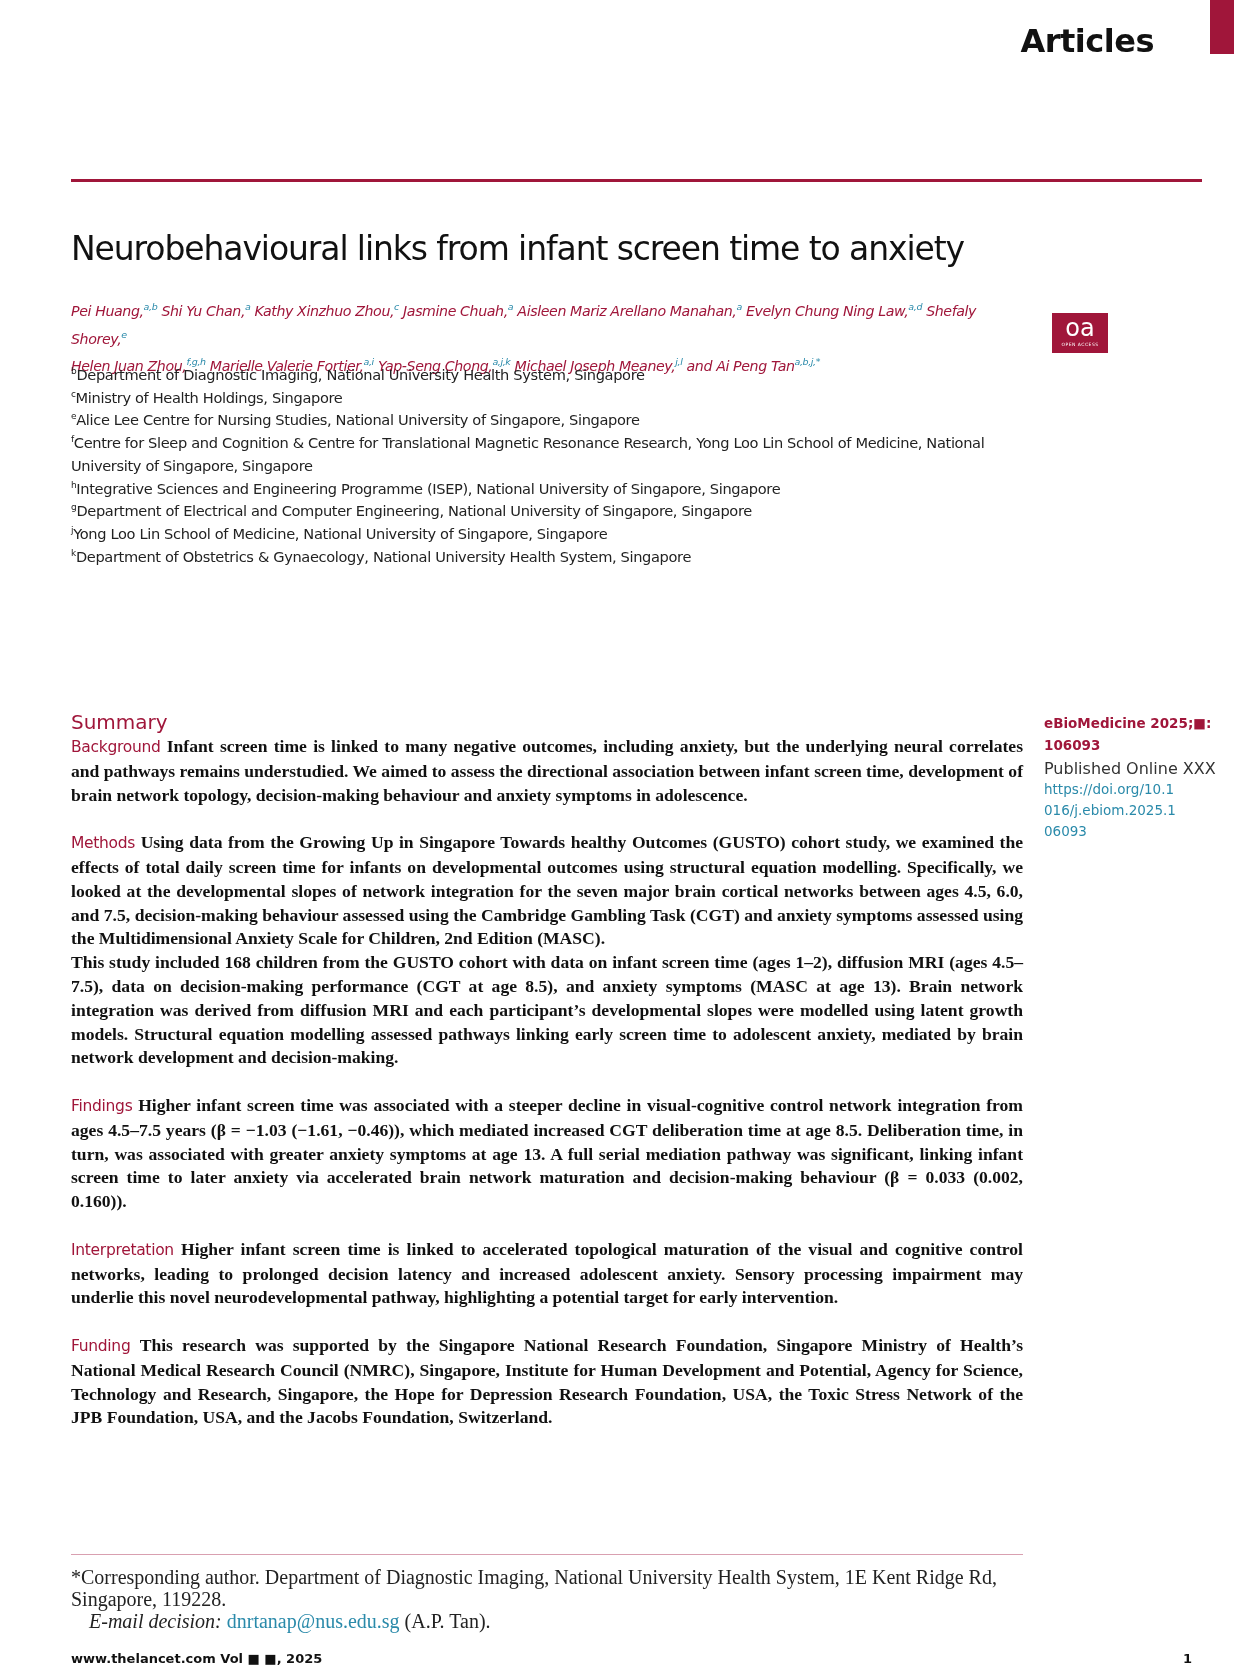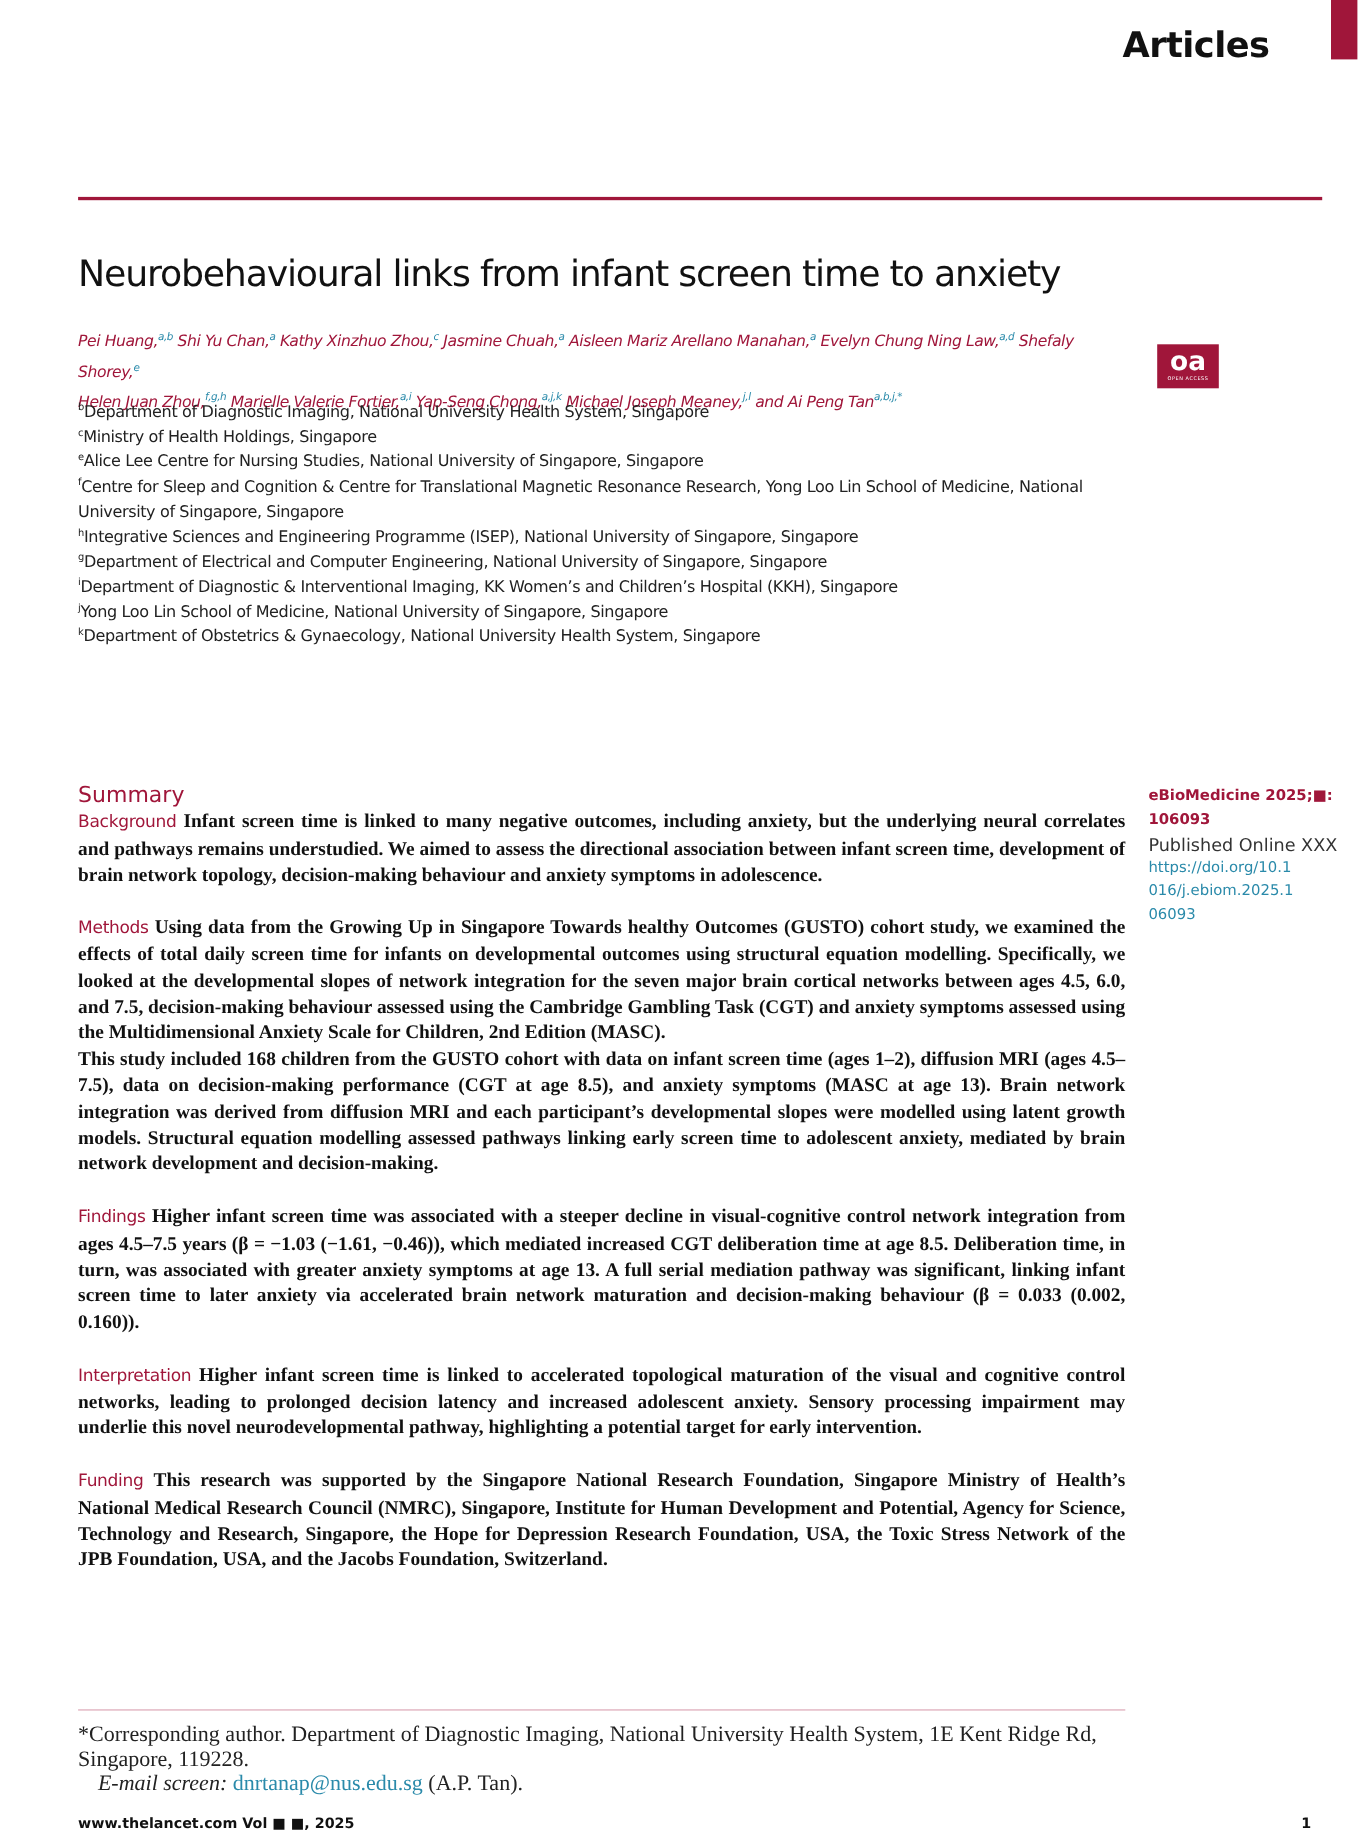--- a/index.html
+++ b/index.html
@@ -28,21 +28,21 @@
     position: absolute; left: 71px; top: 295px; width: 960px;
     font-family: "DejaVu Sans", sans-serif; font-style: italic; font-size: 14.2px;
     color: #a0163a; line-height: 24px; letter-spacing: -0.4px;
   }
   .authors sup { color: #2a8aaa; font-size: 9.5px; font-style: italic; }
 
   .oa-badge {
     position: absolute; left: 1052px; top: 313px; width: 56px; height: 40px;
     background: #a0163a; color: #fff; text-align: center;
   }
-  .oa-badge .oa { font-family: "DejaVu Sans", sans-serif; font-weight: bold; font-size: 24px; line-height: 28px; display: block; margin-top: 1px; }
+  .oa-badge .oa { font-family: "DejaVu Sans", sans-serif; font-weight: normal; font-size: 24px; line-height: 28px; display: block; margin-top: 1px; }
   .oa-badge .oa-sub { font-family: "DejaVu Sans", sans-serif; font-size: 4.5px; letter-spacing: 0.5px; display: block; }
 
   .affiliations {
     position: absolute; left: 71px; top: 364px; width: 960px;
     font-family: "DejaVu Sans", sans-serif; font-size: 14.6px; color: #222; line-height: 22.7px; letter-spacing: -0.35px;
   }
   .affiliations .aff sup { font-size: 9px; vertical-align: 6px; line-height: 0; }
 
   .summary-title {
     position: absolute; left: 71px; top: 710px; margin: 0;
@@ -104,21 +104,20 @@
   <span class="oa-sub">OPEN ACCESS</span>
 </div>
 
 <div class="affiliations" id="affiliations">
     <div class="aff"><sup>b</sup><span>Department of Diagnostic Imaging, National University Health System, Singapore</span></div>
     <div class="aff"><sup>c</sup><span>Ministry of Health Holdings, Singapore</span></div>
     <div class="aff"><sup>e</sup><span>Alice Lee Centre for Nursing Studies, National University of Singapore, Singapore</span></div>
     <div class="aff"><sup>f</sup><span>Centre for Sleep and Cognition &amp; Centre for Translational Magnetic Resonance Research, Yong Loo Lin School of Medicine, National University of Singapore, Singapore</span></div>
     <div class="aff"><sup>h</sup><span>Integrative Sciences and Engineering Programme (ISEP), National University of Singapore, Singapore</span></div>
     <div class="aff"><sup>g</sup><span>Department of Electrical and Computer Engineering, National University of Singapore, Singapore</span></div>
-    <div class="aff"><sup>i</sup><span>Department of Diagnostic &amp; Interventional Imaging, KK Women’s and Children’s Hospital (KKH), Singapore</span></div>
     <div class="aff"><sup>j</sup><span>Yong Loo Lin School of Medicine, National University of Singapore, Singapore</span></div>
     <div class="aff"><sup>k</sup><span>Department of Obstetrics &amp; Gynaecology, National University Health System, Singapore</span></div>
   </div>
 
 <h2 class="summary-title">Summary</h2>
 <div class="summary" id="summary">
     <p><span class="sec-label">Background</span> <span class="body-bold">Infant screen time is linked to many negative outcomes, including anxiety, but the underlying neural correlates and pathways remains understudied. We aimed to assess the directional association between infant screen time, development of brain network topology, decision-making behaviour and anxiety symptoms in adolescence.</span></p>
     <p style="margin-bottom: 0px;"><span class="sec-label">Methods</span> <span class="body-bold">Using data from the Growing Up in Singapore Towards healthy Outcomes (GUSTO) cohort study, we examined the effects of total daily screen time for infants on developmental outcomes using structural equation modelling. Specifically, we looked at the developmental slopes of network integration for the seven major brain cortical networks between ages 4.5, 6.0, and 7.5, decision-making behaviour assessed using the Cambridge Gambling Task (CGT) and anxiety symptoms assessed using the Multidimensional Anxiety Scale for Children, 2nd Edition (MASC).</span></p>
     <p><span class="body-bold">This study included 168 children from the GUSTO cohort with data on infant screen time (ages 1–2), diffusion MRI (ages 4.5–7.5), data on decision-making performance (CGT at age 8.5), and anxiety symptoms (MASC at age 13). Brain network integration was derived from diffusion MRI and each participant’s developmental slopes were modelled using latent growth models. Structural equation modelling assessed pathways linking early screen time to adolescent anxiety, mediated by brain network development and decision-making.</span></p>
     <p><span class="sec-label">Findings</span> <span class="body-bold">Higher infant screen time was associated with a steeper decline in visual-cognitive control network integration from ages 4.5–7.5 years (β = −1.03 (−1.61, −0.46)), which mediated increased CGT deliberation time at age 8.5. Deliberation time, in turn, was associated with greater anxiety symptoms at age 13. A full serial mediation pathway was significant, linking infant screen time to later anxiety via accelerated brain network maturation and decision-making behaviour (β = 0.033 (0.002, 0.160)).</span></p>
@@ -127,20 +126,20 @@
   </div>
 
 <div class="side-journal">eBioMedicine 2025;■: 106093</div>
 <div class="side-pub">Published Online XXX</div>
 <a class="side-doi">https://doi.org/10.1016/j.ebiom.2025.106093</a>
 
 <div class="foot-rule"></div>
 <div class="corresponding">
   <div>*Corresponding author. Department of Diagnostic Imaging, National University Health System, 1E Kent Ridge Rd, Singapore, 119228.</div>
   <div class="email-line">
-    <i>E-mail screen:</i>
+    <i>E-mail decision:</i>
     <a class="link">dnrtanap@nus.edu.sg</a>
     <span>(A.P. Tan).</span>
   </div>
 </div>
 
 <div class="footer-left">www.thelancet.com Vol ■ ■, 2025</div>
 <div class="footer-page">1</div>
 
 </body></html>

